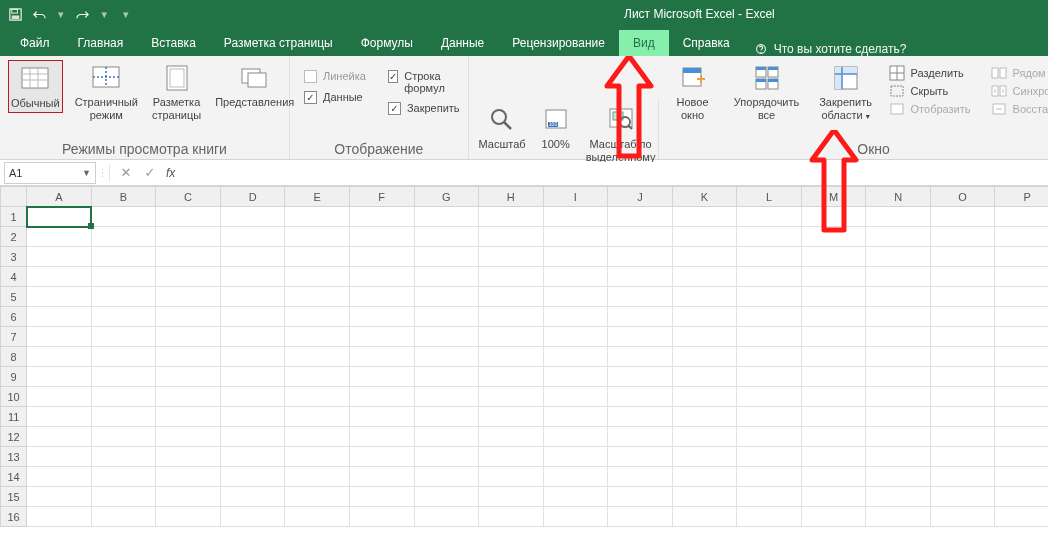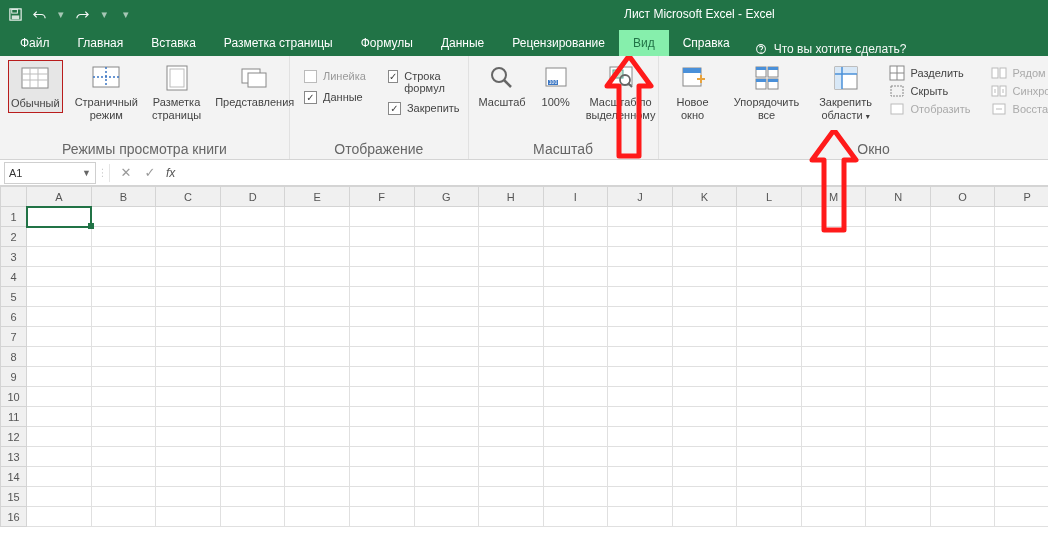--- a/index.html
+++ b/index.html
@@ -179,21 +179,21 @@
           </label>
         <label class="check-row">
             <span class="checkbox checked"></span>
             <span>Закрепить</span>
           </label>
       </div>
     </div>
     <div class="group-label">Отображение</div>
   </div>
 
-  <div class="group" style="width:190px;">
+  <div class="group" style="width:190px;margin-top:42px;">
     <div class="group-content">
       <div class="btn-large" style="width:56px;">
         <div class="icon">
             <svg width="28" height="28" viewBox="0 0 28 28">
               <circle cx="11" cy="11" r="7" fill="none" stroke="#666" stroke-width="2"></circle>
               <line x1="16" y1="16" x2="23" y2="23" stroke="#666" stroke-width="2.5"></line>
             </svg>
           </div>
         <div class="label">Масштаб</div>
       </div>

